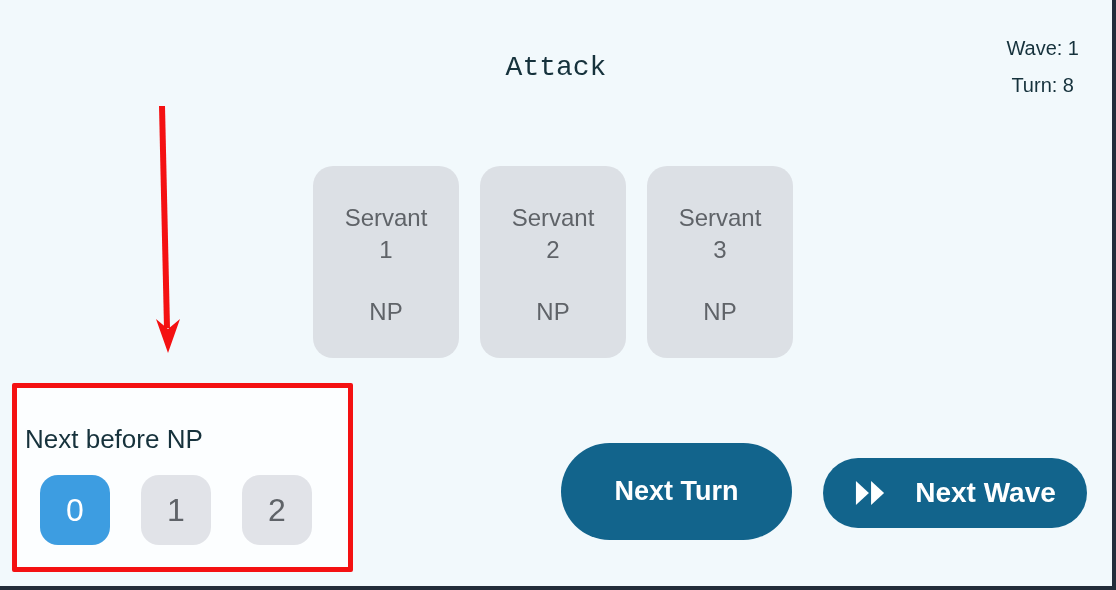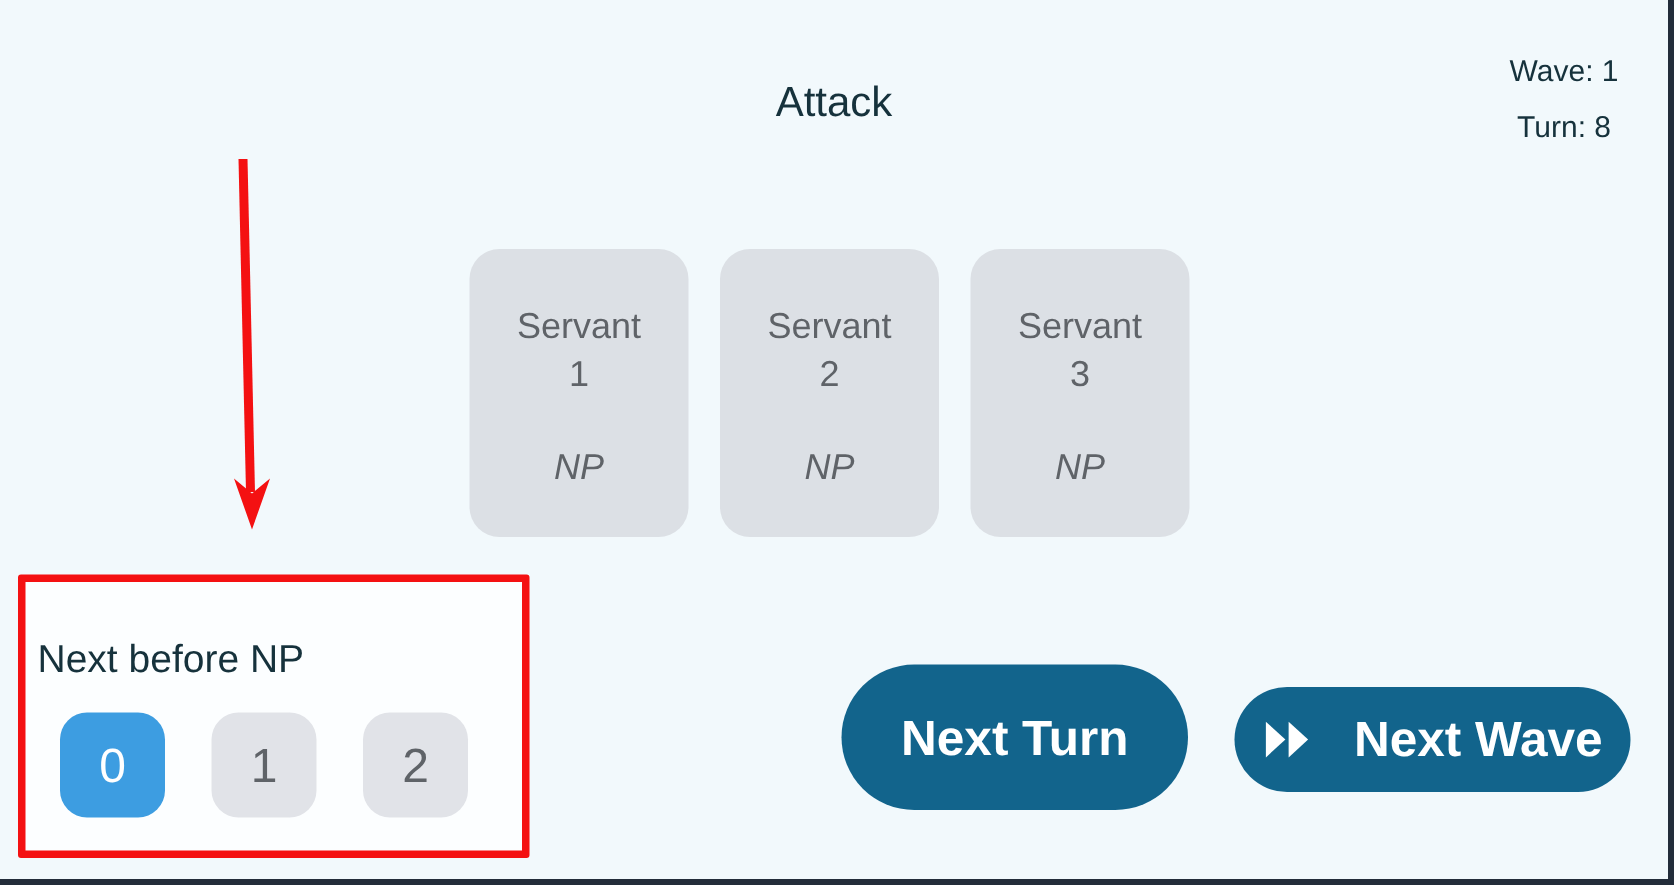--- a/index.html
+++ b/index.html
@@ -12,39 +12,40 @@
     border-right:4px solid var(--frame-border, #232d3a);
     border-bottom:4px solid var(--frame-border, #232d3a);
     overflow:hidden;
   }
 
   
   .phase-title {
     position:absolute; top:52px; left:0; width:1112px;
     text-align:center; font-size:28px; color:var(--dark-text, #16323c);
     pointer-events:none;
+    font-family:Liberation Mono, monospace;
   }
   .wave-turn {
     position:absolute; top:30px; right:33px;
     text-align:center; font-size:20px; line-height:37px;
     color:var(--dark-text, #16323c);
   }
 
   
   .arrow-svg { position:absolute; left:140px; top:95px; }
 
   
   .servant-card {
     position:absolute; top:166px; width:146px; height:192px;
     background:var(--card-bg, #dce0e5); border-radius:20px;
     text-align:center; color:var(--card-text, #5f6368);
     font-size:24px; cursor:pointer;
   }
   .sc-name { margin-top:36px; line-height:32px; }
-  .sc-np { position:absolute; top:132px; left:0; width:100%; line-height:28px;font-style:italic; }
+  .sc-np { position:absolute; top:132px; left:0; width:100%; line-height:28px; }
   .card-1 { left:313px; }
   .card-2 { left:480px; }
   .card-3 { left:647px; }
 
   
   .np-panel {
     position:absolute; left:12px; top:383px; width:341px; height:189px;
     background:var(--panel-bg, #fcfeff);
     border:5px solid var(--annotation-red, #f41112);
     border-radius:2px;
@@ -68,25 +69,25 @@
   }
 
   
   .pill {
     position:absolute; border:none; color:#ffffff;
     background:var(--action-button, #12648c); cursor:pointer;
     display:flex; align-items:center; justify-content:center;
   }
   .next-turn {
     left:561px; top:443px; width:231px; height:97px; border-radius:49px;
-    flex-direction:column; font-size:33px; font-weight:bold; line-height:35px;
+    flex-direction:column; font-size:27px; font-weight:bold; line-height:35px;
   }
   .next-wave {
     left:823px; top:458px; width:264px; height:70px; border-radius:35px;
-    gap:29px; font-size:33px; font-weight:bold;
+    gap:29px; font-size:28px; font-weight:bold;
   }
   .ff-icon { display:block; }
 </style>
 </head>
 <body>
 
 <div class="screen">
 
   <div class="phase-title">Attack</div>
 

